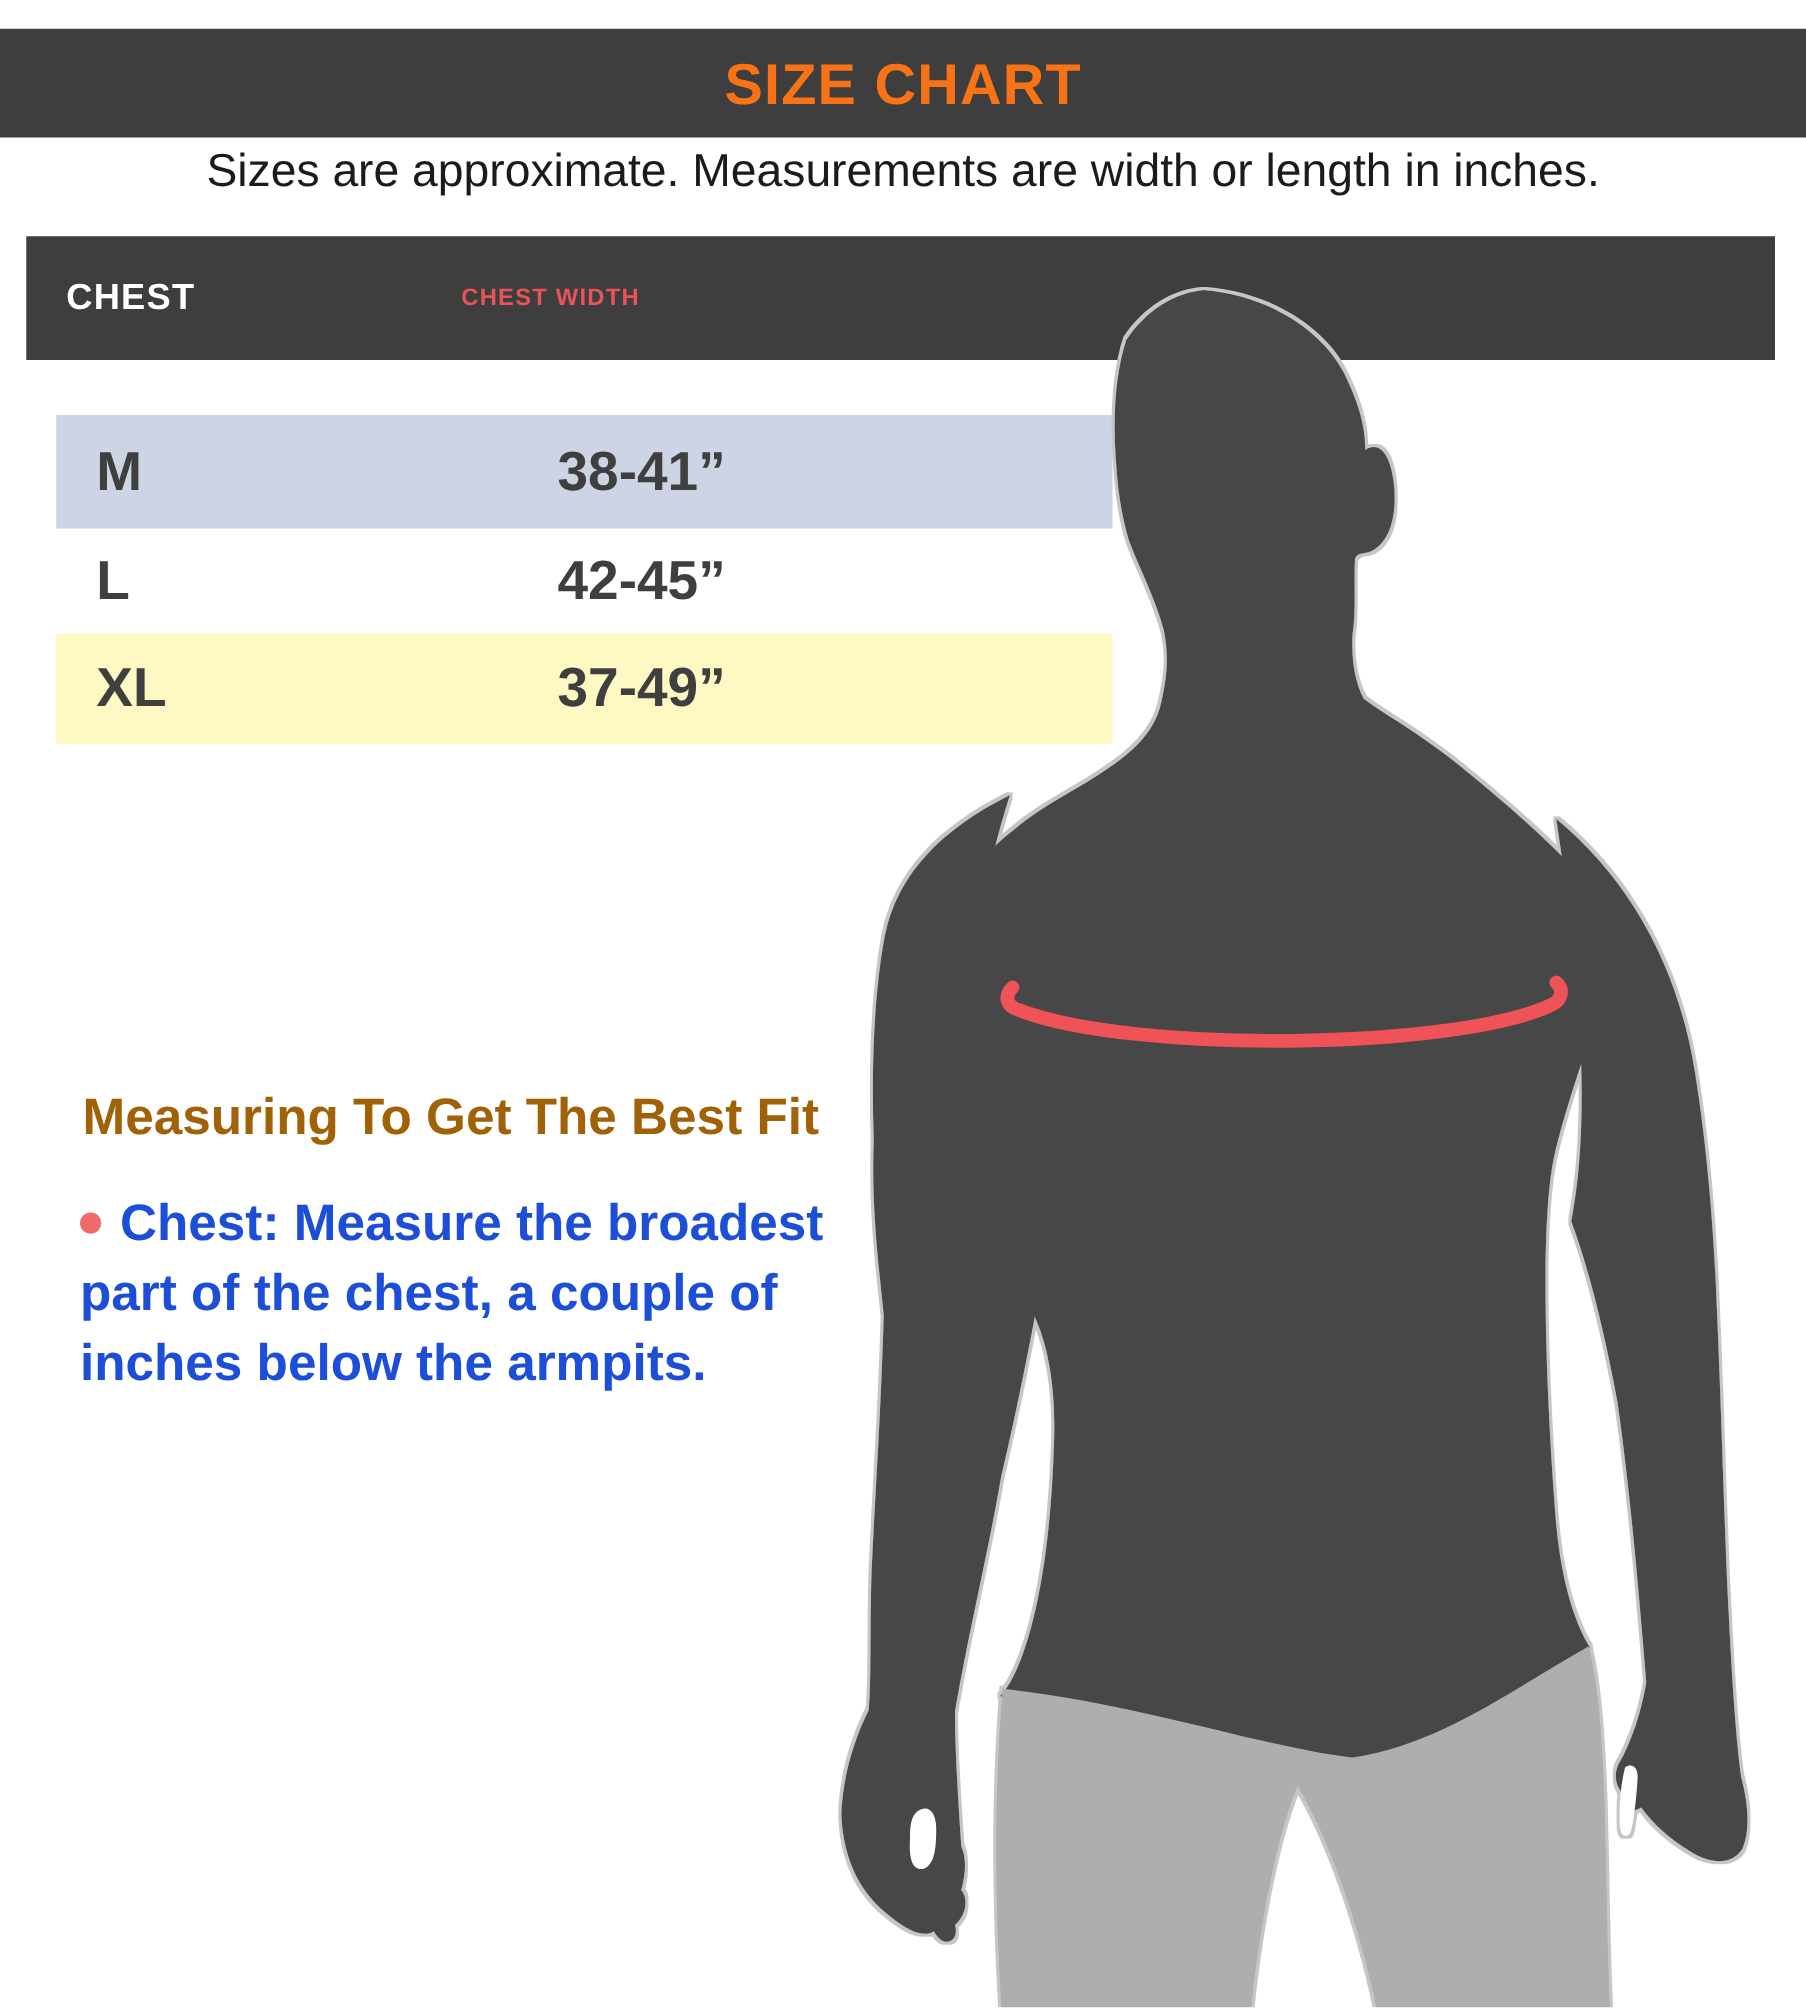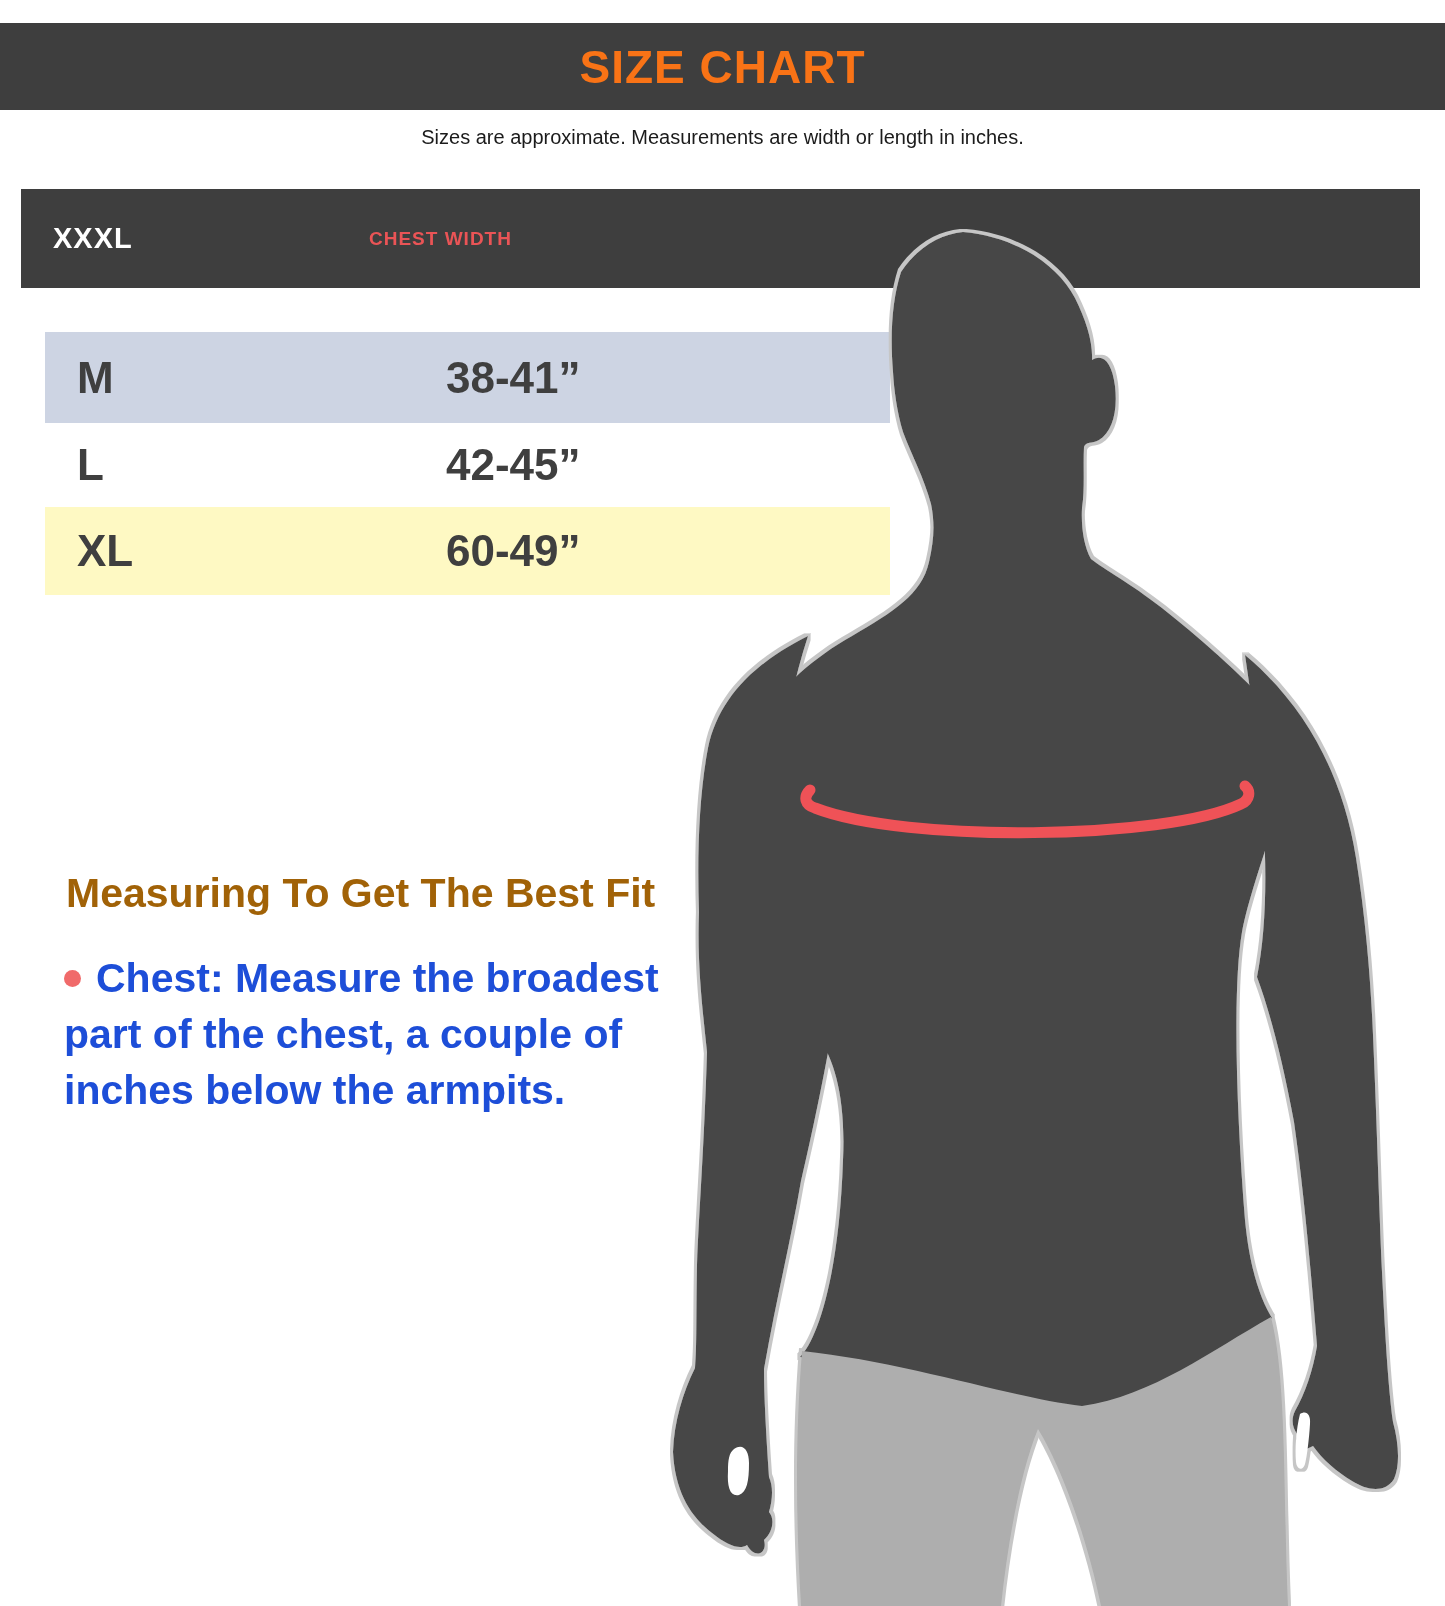--- a/index.html
+++ b/index.html
@@ -7,21 +7,21 @@
        font-family:"Liberation Sans", sans-serif;}
   .abs{position:absolute;}
 
   
   .title-bar{left:0;top:23px;width:1445px;height:87px;background:#3e3e3e;
              display:flex;align-items:center;justify-content:center;z-index:1;}
   .title-bar span{color:#f97316;font-weight:bold;font-size:46px;letter-spacing:1px;}
 
   
   .subtitle{left:0;top:113px;width:1445px;height:48px;display:flex;align-items:center;
-            justify-content:center;font-size:20px;color:#1b1b1b;z-index:1;}
+            justify-content:center;font-size:37px;color:#1b1b1b;z-index:1;}
 
   
   .table-header{left:21px;top:189px;width:1399px;height:99px;background:#3e3e3e;z-index:1;}
   .th-size{position:absolute;left:32px;top:0;height:99px;display:flex;align-items:center;
            color:#ffffff;font-weight:bold;font-size:29px;letter-spacing:1px;}
   .th-measure{position:absolute;left:348px;top:0;height:99px;display:flex;align-items:center;
               color:#ea5456;font-weight:bold;font-size:19px;letter-spacing:1px;}
 
   
   .rows{left:45px;top:332px;width:845px;z-index:1;}
@@ -48,36 +48,36 @@
 </head>
 <body>
 
 <div class="abs title-bar">
   <span>SIZE CHART</span>
 </div>
 
 <div class="abs subtitle">Sizes are approximate. Measurements are width or length in inches.</div>
 
 <div class="abs table-header">
-  <div class="th-size">XXXL</div>
+  <div class="th-size">CHEST</div>
   <div class="th-measure">CHEST WIDTH</div>
 </div>
 
 <div class="abs rows">
   <div class="row r0">
     <span class="size">M</span>
     <span class="val">38-41”</span>
   </div>
   <div class="row r1">
     <span class="size">L</span>
     <span class="val">42-45”</span>
   </div>
   <div class="row r2">
     <span class="size">XL</span>
-    <span class="val">60-49”</span>
+    <span class="val">37-49”</span>
   </div>
 </div>
 
 <div class="abs measure-heading">Measuring To Get The Best Fit</div>
 
 <div class="abs bullet-para">
   <span class="dot"></span><span>Chest: Measure the broadest</span><br>
   <span>part of the chest, a couple of</span><br>
   <span>inches below the armpits.</span>
 </div>

